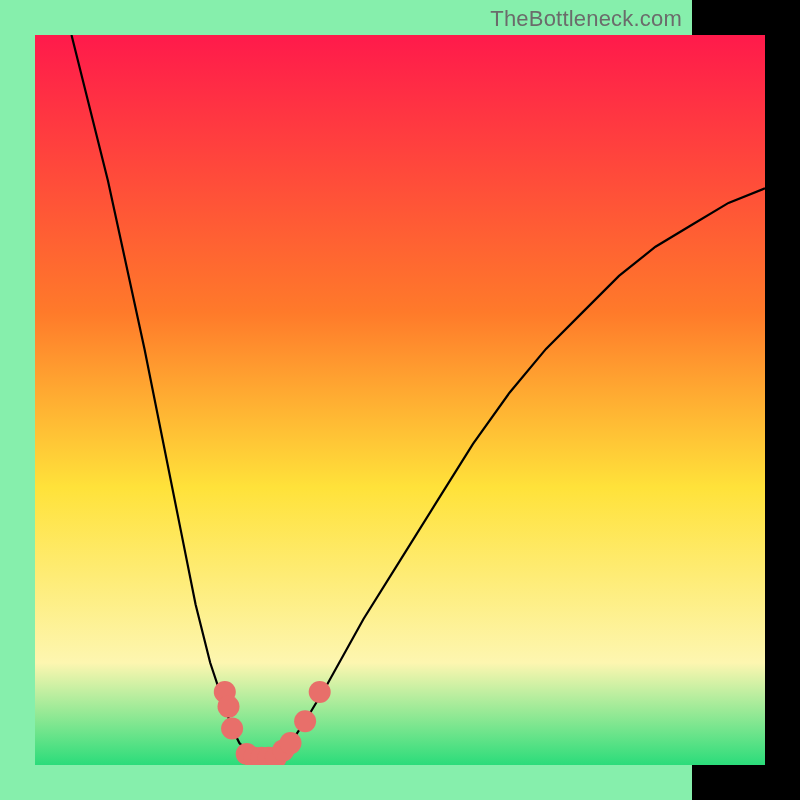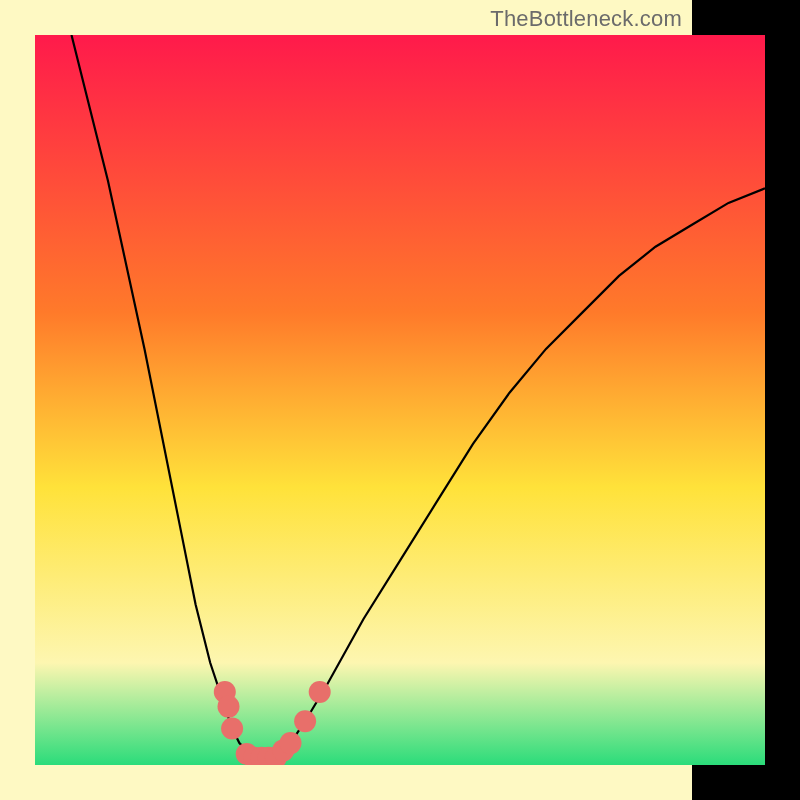--- a/index.html
+++ b/index.html
@@ -10,21 +10,21 @@
     background: #000;
     overflow: hidden;
     font-family: Arial, Helvetica, sans-serif;
   }
   .frame {
     position: absolute;
     left: 0;
     top: 0;
     width: 692px;
     height: 800px;
-    background: #fef9c3;
+    background: #86efac;
   }
   .plot {
     position: absolute;
     left: 35px;
     top: 35px;
     width: 730px;
     height: 730px;
     overflow: hidden;
   }
   .watermark {

